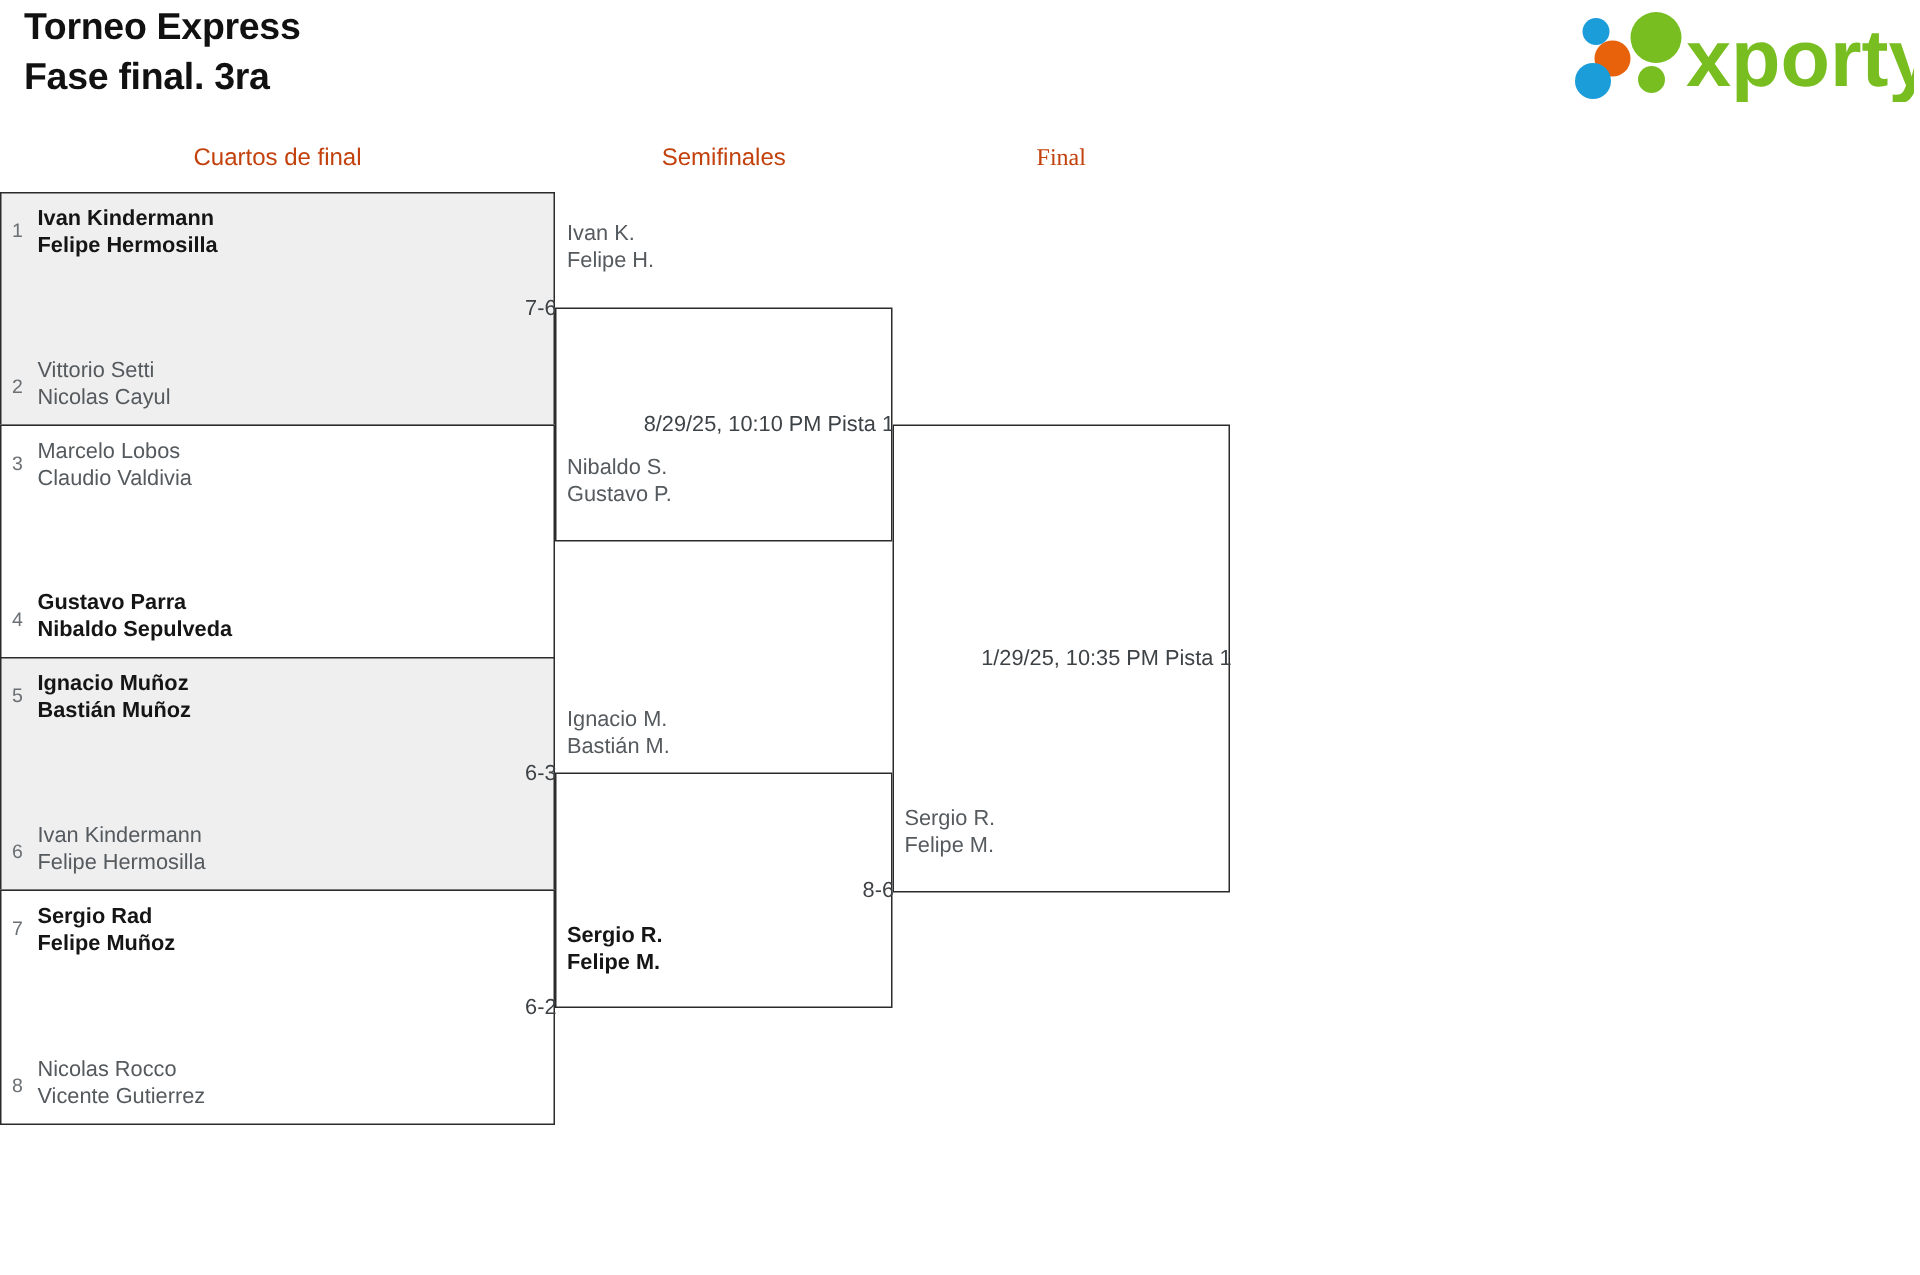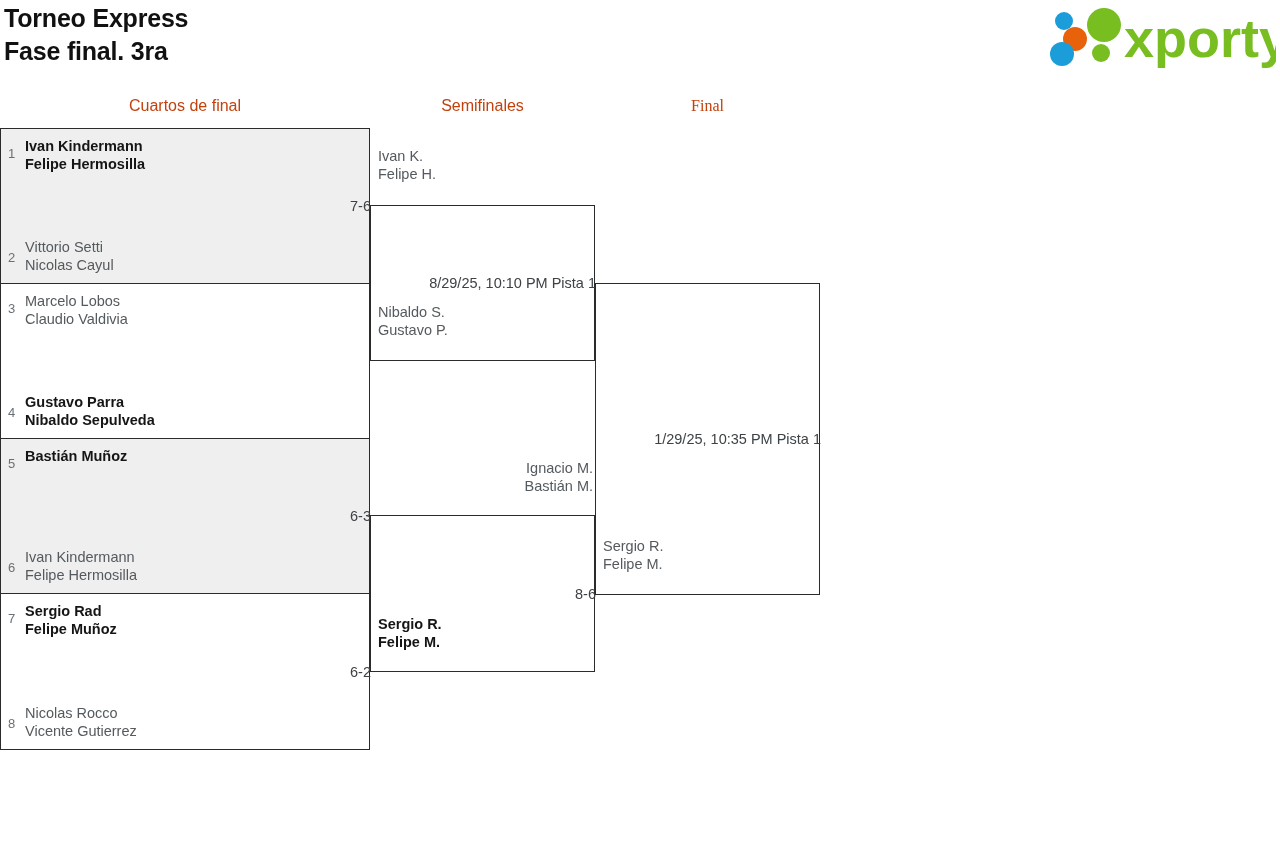--- a/index.html
+++ b/index.html
@@ -6,21 +6,21 @@
   html, body {
     width: 1280px; height: 850px;
     background: #ffffff;
     font-family: "Liberation Sans", "DejaVu Sans", sans-serif;
     color: #1a1a1a;
     overflow: hidden;
   }
   #root { position: relative; width: 1280px; height: 850px; }
 
   
-  .title-block { position: absolute; left: 4px; top: 2px; }
+  .title-block { position: absolute; left: 16px; top: 2px; }
   .title-line {
     font-size: 25px; font-weight: 700; line-height: 33px;
     color: #111111; letter-spacing: -0.2px; white-space: nowrap;
   }
 
   .logo { position: absolute; left: 1048px; top: 6px; width: 228px; height: 62px; }
   .logo svg { display: block; }
 
   
   .round-head {
@@ -78,21 +78,21 @@
   .sf .score { left: 0px; width: 225px; font-size: 14.5px; }
 
   
   .sf-name {
     position: absolute; left: 378px; width: 215px;
     font-size: 14.5px; line-height: 17.5px; color: #555a5e;
   }
   .sf-name.win { font-weight: 700; color: #151515; }
   #sfn1-top { top: 20px; }
   #sfn1-bot { top: 176px; }
-  #sfn2-top { top: 332px; text-align: right; }
+  #sfn2-top { top: 344px; }
   #sfn2-bot { top: 488px; }
 
   
   .fb {
     position: absolute; left: 595px; top: 155px; width: 225px; height: 312px;
     border: 1px solid #2b2b2b; background: #ffffff;
   }
   .fb .score { left: 0px; width: 225px; top: 50%; font-size: 14.5px; }
 
   .f-name {
@@ -154,20 +154,21 @@
       <span class="seed bot">4</span>
       <div class="team bot win">
         <span class="nm">Gustavo Parra</span>
         <span class="nm">Nibaldo Sepulveda</span>
       </div>
     </div>
 
     <div class="qf shaded" id="qf3">
       <span class="seed top">5</span>
       <div class="team top win">
+        <span class="nm">Ignacio Muñoz</span>
         <span class="nm">Bastián Muñoz</span>
       </div>
       <div class="score">6-3</div>
       <span class="seed bot">6</span>
       <div class="team bot">
         <span class="nm">Ivan Kindermann</span>
         <span class="nm">Felipe Hermosilla</span>
       </div>
     </div>
 

